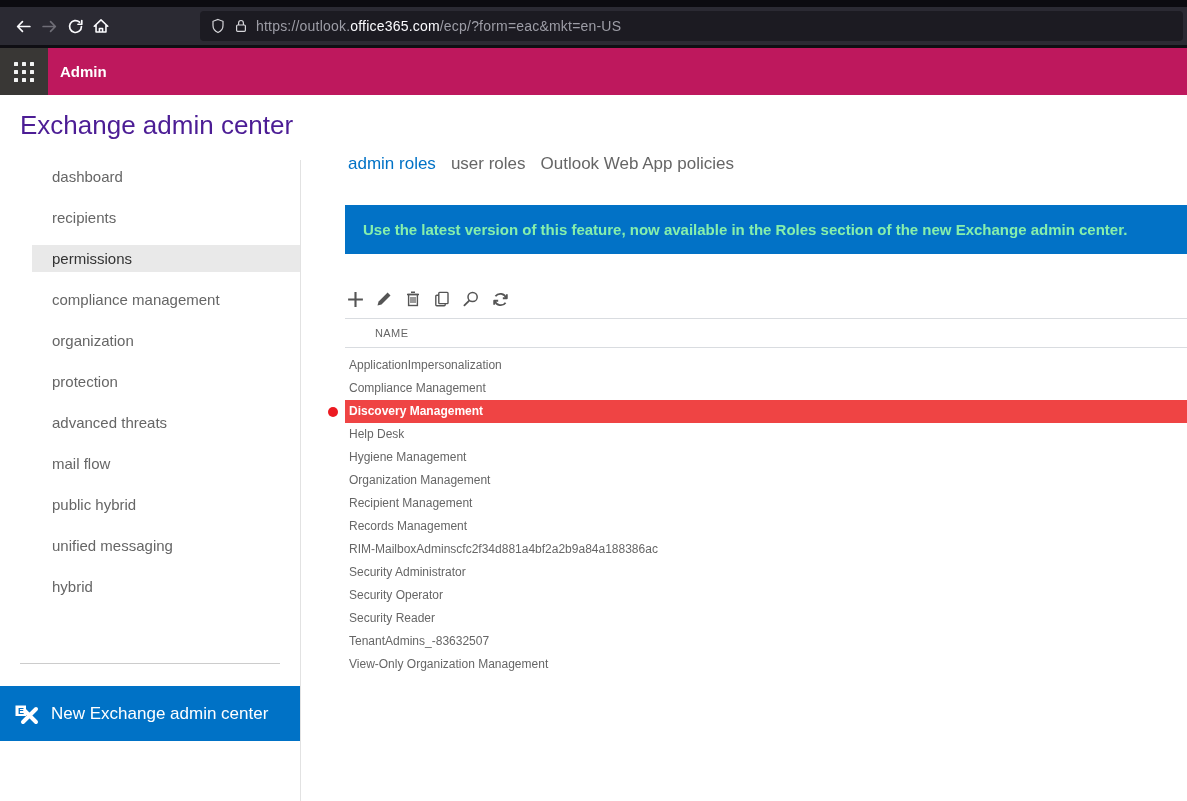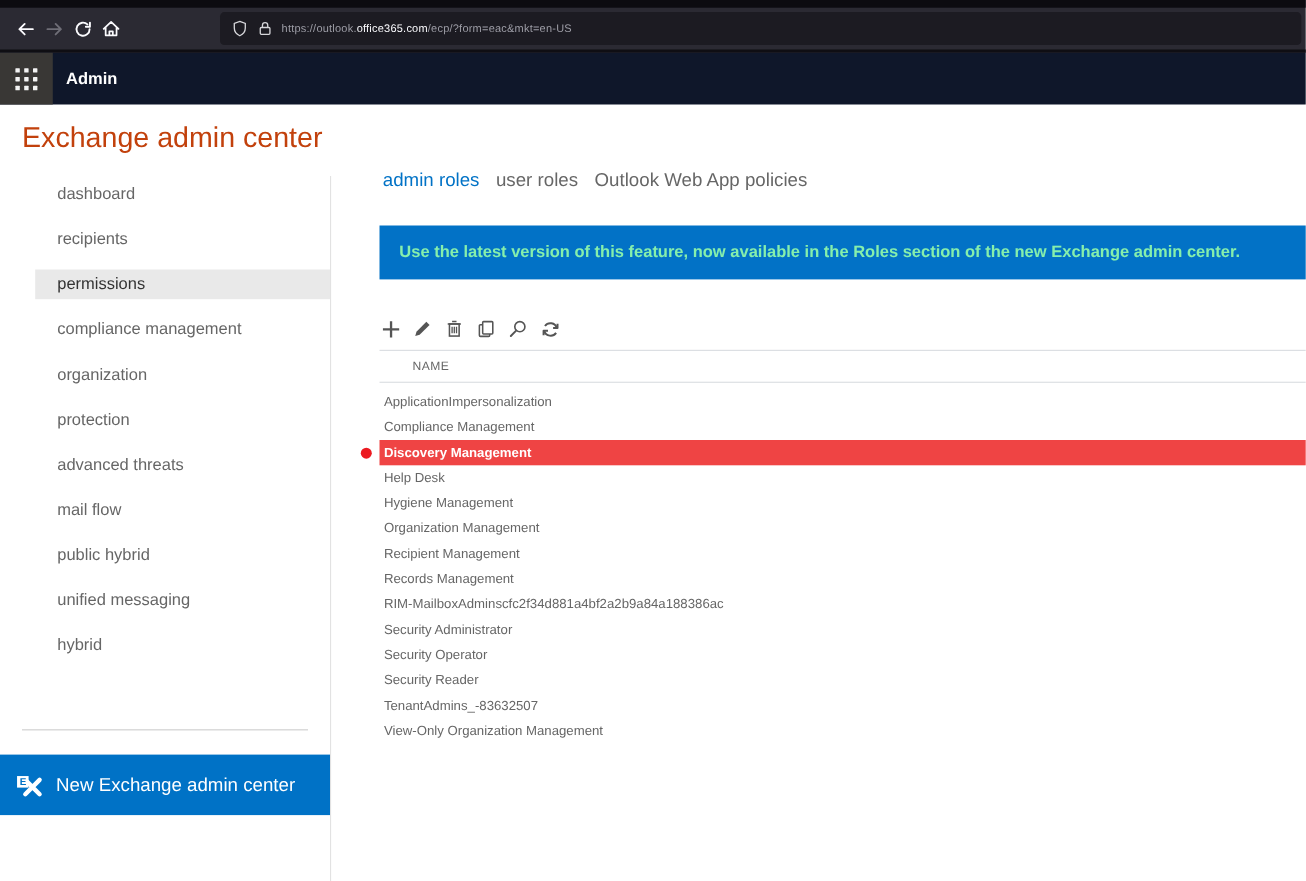--- a/index.html
+++ b/index.html
@@ -13,33 +13,33 @@
   svg { display:block; }
 
   
   .chrome { position:absolute; top:0; left:0; width:1187px; height:48px; background:#2b2a33; border-bottom:3px solid #0f0e13; }
   .chrome-strip { height:7px; background:#0c0b10; }
   .chrome-toolbar { height:38px; display:flex; align-items:center; padding-left:10px; position:relative; }
   .nav-btn { width:26px; height:26px; display:flex; align-items:center; justify-content:center; color:#fbfbfe; flex:0 0 auto; }
   .nav-btn.dim { color:#6f6e77; }
   .url-bar { position:absolute; left:200px; right:4px; top:4px; height:30px; background:#1c1b22; border-radius:4px; display:flex; align-items:center; padding-left:10px; color:#fbfbfe; }
   .url-icon { width:16px; height:16px; color:#d6d6da; margin-right:7px; flex:0 0 auto; }
-  .url-text { font-size:10px; white-space:nowrap; letter-spacing:.2px; }
+  .url-text { font-size:14px; white-space:nowrap; letter-spacing:.2px; }
   .url-text .dim { color:#9d9da6; }
   .url-text .host { color:#fbfbfe; }
 
   
-  .app-bar { position:absolute; top:48px; left:0; width:1187px; height:47px; background:#0f172a; }
+  .app-bar { position:absolute; top:48px; left:0; width:1187px; height:47px; background:#be185d; }
   .waffle { position:absolute; left:0; top:0; width:48px; height:47px; background:#393735; display:flex; align-items:center; justify-content:center; }
   .waffle-grid { display:grid; grid-template-columns:repeat(3,4px); grid-template-rows:repeat(3,4px); gap:4px; }
   .waffle-grid i { width:4px; height:4px; background:#f3f3f3; border-radius:0.5px; }
   .app-title { position:absolute; left:60px; top:0; line-height:47px; color:#ffffff; font-size:15px; font-weight:bold; }
 
   
-  .page-title { position:absolute; left:20px; top:110px; font-size:26px; font-weight:400; color:#c2410c;text-align:center; }
+  .page-title { position:absolute; left:20px; top:110px; font-size:26px; font-weight:400; color:#4c1d95;text-align:center; }
 
   
   .sidebar { position:absolute; left:0; top:163px; width:300px; display:flex; flex-direction:column; gap:14px;padding-left:32px; }
   .side-item { height:27px; display:flex; align-items:center; padding-left:20px; font-size:15px; color:#666666; cursor:pointer; }
   .side-item.selected { background:#e9e9e9; color:#333333; }
   .side-divider { position:absolute; left:20px; top:663px; width:260px; height:1px; background:#cccccc; }
   .new-eac { position:absolute; left:0; top:686px; width:300px; height:55px; background:#0072c6; color:#ffffff; display:flex; align-items:center; padding-left:13px; cursor:pointer; }
   .new-eac-icon { width:27px; height:27px; margin-right:11px; flex:0 0 auto; }
   .new-eac-label { font-size:17px; }
   .v-divider { position:absolute; left:300px; top:160px; bottom:0; width:1px; background:#e2e2e2; }

